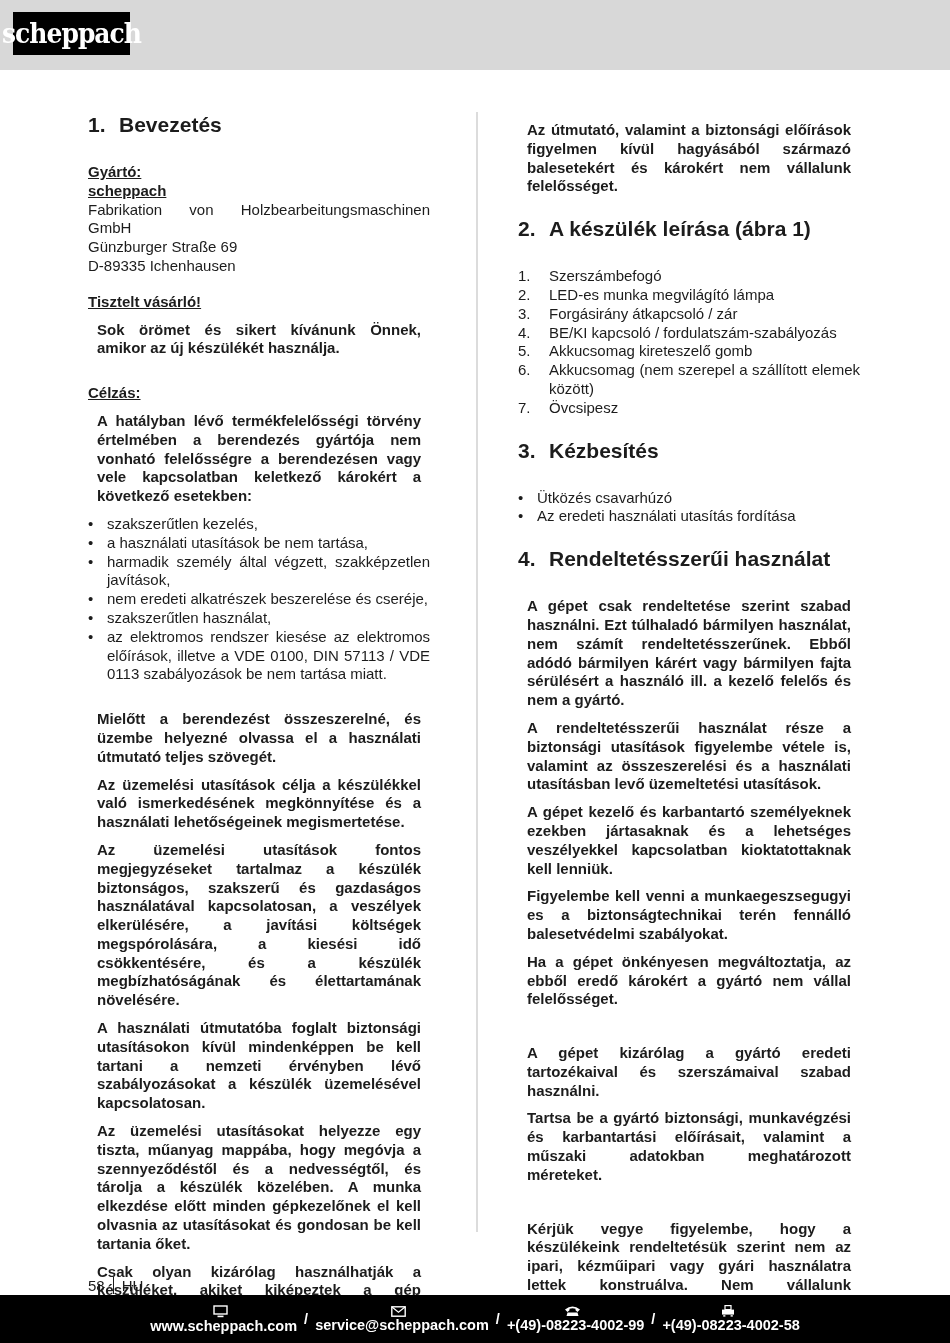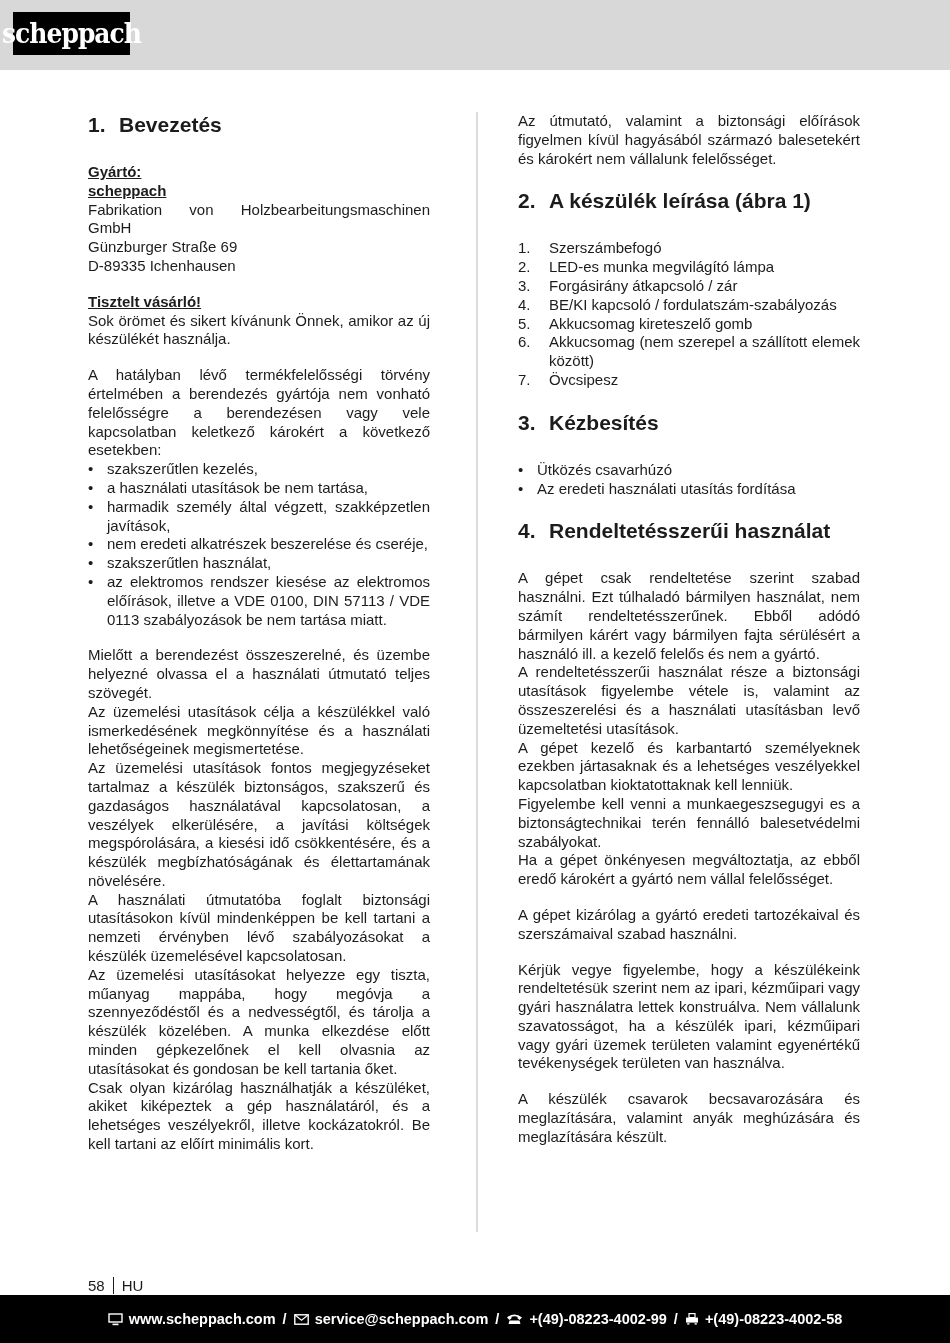--- a/index.html
+++ b/index.html
@@ -32,21 +32,21 @@
   }
   .sec-heading{
     display:flex;font-size:21px;font-weight:bold;line-height:25px;
     margin:20px 0 26px 0;text-align:left;
   }
   .col > .sec-heading:first-child{margin-top:0;}
   .sec-num{flex:0 0 31px;}
   .sec-title{flex:1;}
   .bold-line{font-weight:bold;text-decoration:underline;}
   .text-line{}
-  .para{margin:0;}
+  .para{margin:9px;font-weight:bold;}
   .gap{height:17px;}
   .blist{}
   .bitem{display:flex;}
   .bmark{flex:0 0 10px;text-align:left;}
   .bgap{flex:0 0 9px;}
   .btext{flex:1;text-align:justify;}
   .nlist{}
   .nitem{display:flex;}
   .nmark{flex:0 0 31px;text-align:left;}
   .ntext{flex:1;text-align:justify;}
@@ -56,21 +56,21 @@
     display:flex;align-items:center;margin-top:15px;
   }
   .pn-sep{
     display:inline-block;width:1px;height:17px;background:#1c1c1c;margin:0 8px;
   }
   .contact-bar{
     position:absolute;left:0;top:1295px;width:950px;height:48px;background:#000;
     display:flex;align-items:center;justify-content:center;
     color:#fff;font-size:14.5px;font-weight:bold;white-space:nowrap;
   }
-  .contact-bar .seg{display:flex;align-items:center;}
+  .contact-bar .seg{display:flex;align-items:center;flex-direction:column;}
   .contact-bar .icon{display:inline-flex;margin-right:6px;align-items:center;}
   .contact-bar .slash{margin:0 7px;}
 </style>
 </head>
 <body>
 
 <div class="page-header">
   <div class="logo-box">
     <span class="logo-text">scheppach</span>
   </div>
@@ -83,20 +83,21 @@
     </div>
     <div class="bold-line">Gyártó:</div>
     <div class="bold-line">scheppach</div>
     <div class="text-line">Fabrikation von Holzbearbeitungsmaschinen GmbH</div>
     <div class="text-line">Günzburger Straße 69</div>
     <div class="text-line">D-89335 Ichenhausen</div>
     <div class="gap"></div>
     <div class="bold-line">Tisztelt vásárló!</div>
     <p class="para">Sok örömet és sikert kívánunk Önnek, amikor az új készülékét használja.</p>
     <div class="gap"></div>
+    <div class="bold-line">Célzás:</div>
     <p class="para">A hatályban lévő termékfelelősségi törvény értelmében a berendezés gyártója nem vonható felelősségre a berendezésen vagy vele kapcsolatban keletkező károkért a következő esetekben:</p>
     <div class="blist">
       <div class="bitem">
         <span class="bmark">•</span>
         <span class="bgap"></span>
         <span class="btext">szakszerűtlen kezelés,</span>
       </div>
       <div class="bitem">
         <span class="bmark">•</span>
         <span class="bgap"></span>
@@ -188,20 +189,21 @@
       <span class="sec-num">4.</span>
       <span class="sec-title">Rendeltetésszerűi használat</span>
     </div>
     <p class="para">A gépet csak rendeltetése szerint szabad használni. Ezt túlhaladó bármilyen használat, nem számít rendeltetésszerűnek. Ebből adódó bármilyen kárért vagy bármilyen fajta sérülésért a használó ill. a kezelő felelős és nem a gyártó.</p>
     <p class="para">A rendeltetésszerűi használat része a biztonsági utasítások figyelembe vétele is, valamint az összeszerelési és a használati utasításban levő üzemeltetési utasítások.</p>
     <p class="para">A gépet kezelő és karbantartó személyeknek ezekben jártasaknak és a lehetséges veszélyekkel kapcsolatban kioktatottaknak kell lenniük.</p>
     <p class="para">Figyelembe kell venni a munkaegeszsegugyi es a biztonságtechnikai terén fennálló balesetvédelmi szabályokat.</p>
     <p class="para">Ha a gépet önkényesen megváltoztatja, az ebből eredő károkért a gyártó nem vállal felelősséget.</p>
     <div class="gap"></div>
     <p class="para">A gépet kizárólag a gyártó eredeti tartozékaival és szerszámaival szabad használni.</p>
+    <p class="para">Tartsa be a gyártó biztonsági, munkavégzési és karbantartási előírásait, valamint a műszaki adatokban meghatározott méreteket.</p>
     <div class="gap"></div>
     <p class="para">Kérjük vegye figyelembe, hogy a készülékeink rendeltetésük szerint nem az ipari, kézműipari vagy gyári használatra lettek konstruálva. Nem vállalunk szavatosságot, ha a készülék ipari, kézműipari vagy gyári üzemek területen valamint egyenértékű tevékenységek területen van használva.</p>
     <div class="gap"></div>
     <p class="para">A készülék csavarok becsavarozására és meglazítására, valamint anyák meghúzására és meglazítására készült.</p>
   </div>
 
 <div class="page-number">
   <span>58</span>
   <span class="pn-sep"></span>
   <span>HU</span>

